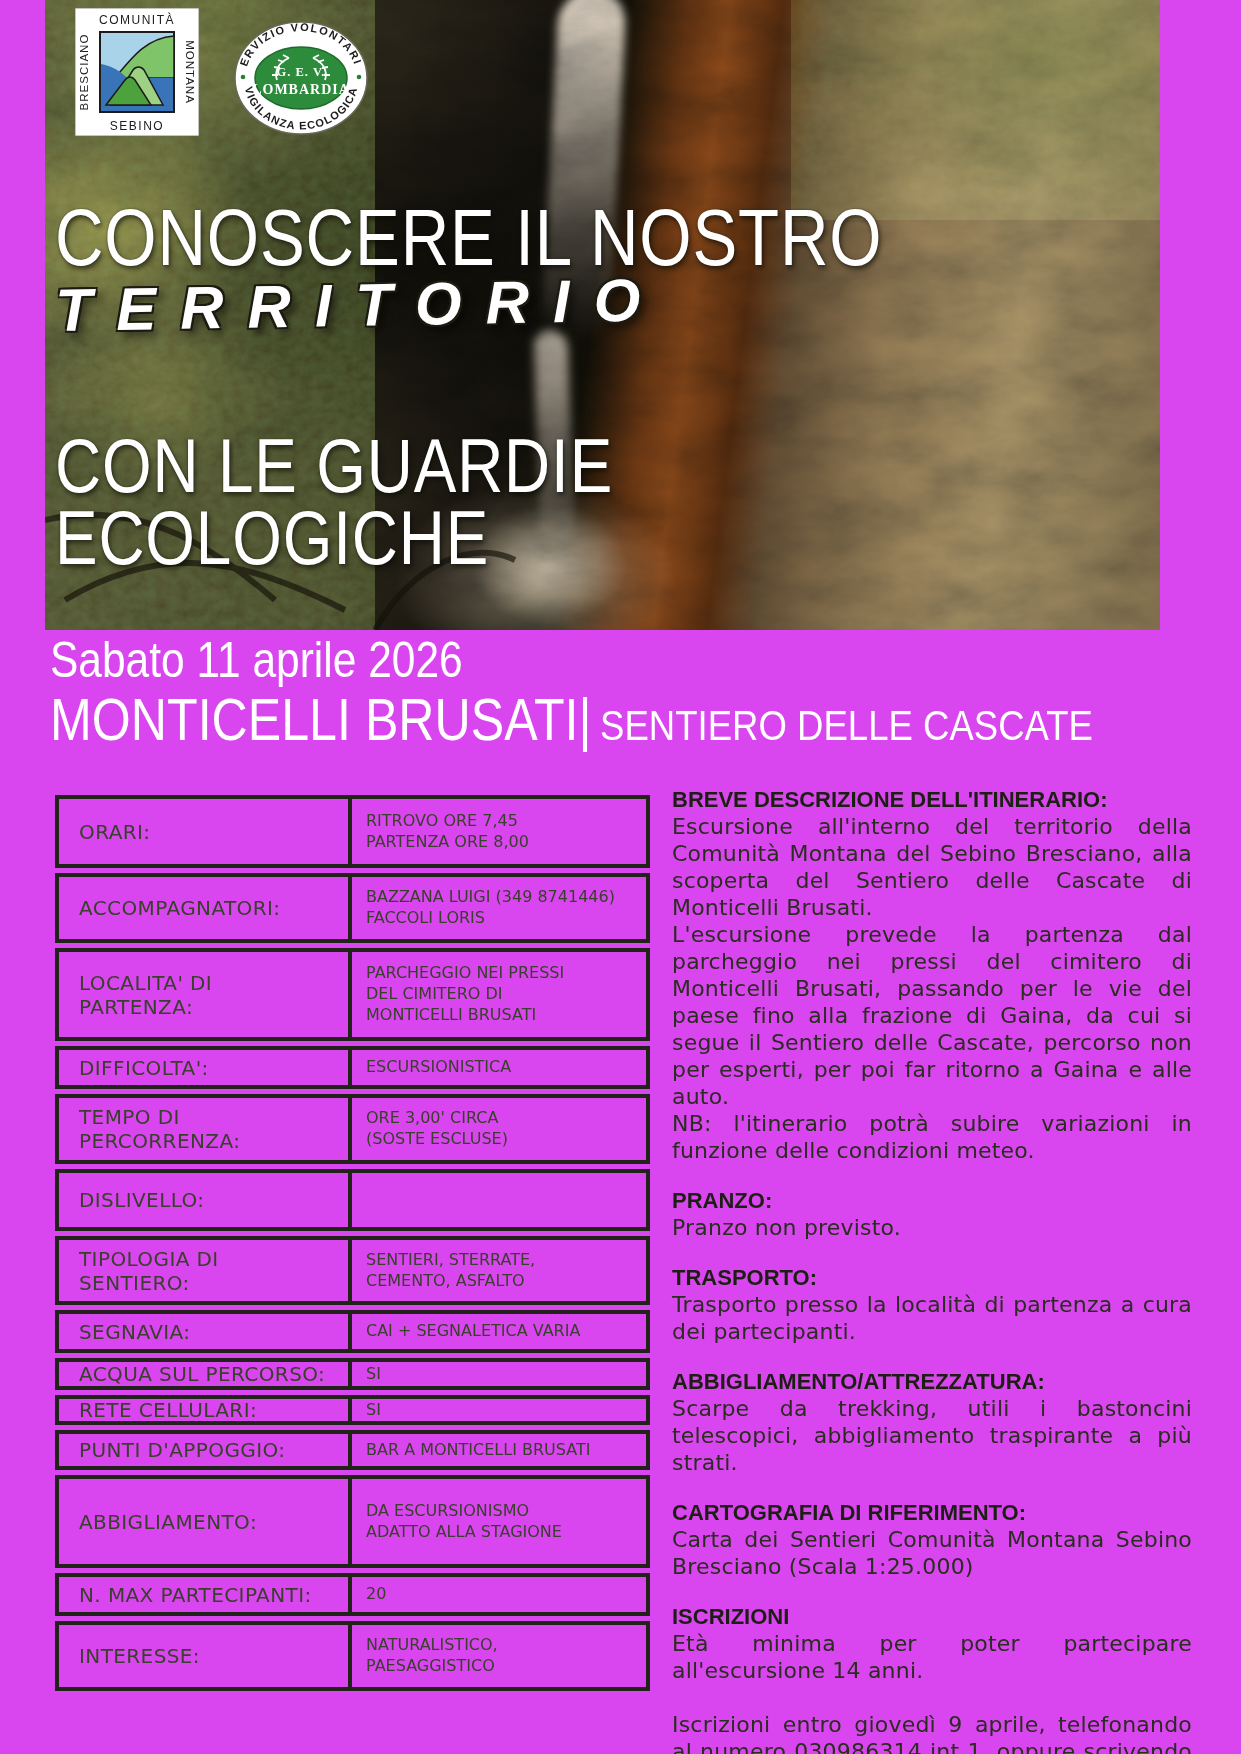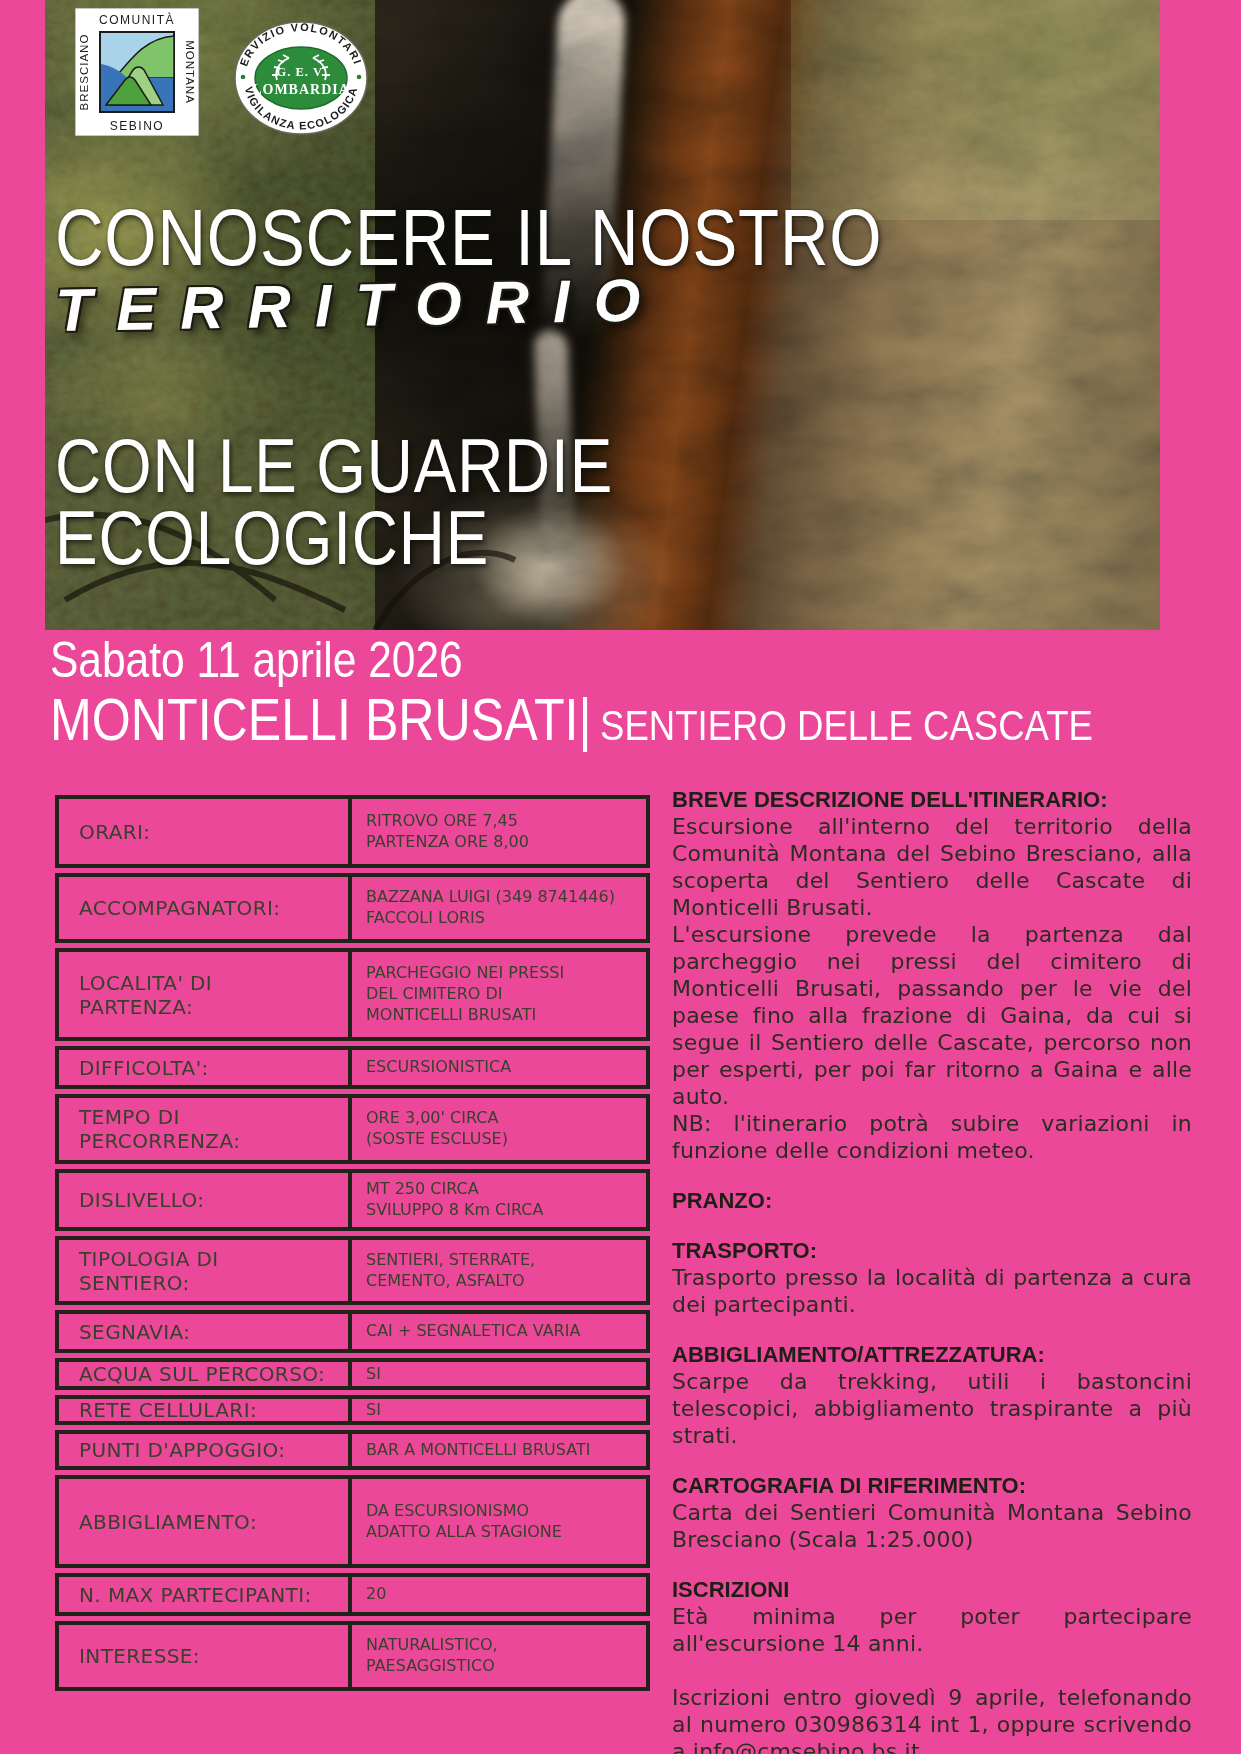--- a/index.html
+++ b/index.html
@@ -1,20 +1,20 @@
 <!DOCTYPE html>
 <html><head>
 <meta charset="utf-8">
 <style>
   html,body{margin:0;padding:0;}
   body{background:#777;}
   .page{
     position:relative;
     width:1241px;height:1754px;
-    background:#ec4899;
+    background:#d946ef;
     overflow:hidden;
     font-family:"DejaVu Sans","Liberation Sans",sans-serif;
     margin:0 auto;
   }
   
   .photo{
     position:absolute;left:45px;top:0;width:1115px;height:630px;
     overflow:hidden;
     background:
       radial-gradient(ellipse 230px 170px at 5% 36%, rgba(200,204,98,.55), transparent 70%),
@@ -217,22 +217,20 @@
       <div class="tlabel">DIFFICOLTA':</div>
       <div class="tvalue">ESCURSIONISTICA</div>
     </div>
     <div class="trow" style="height:70px">
       <div class="tlabel">TEMPO DI PERCORRENZA:</div>
       <div class="tvalue">ORE 3,00' CIRCA
 (SOSTE ESCLUSE)</div>
     </div>
     <div class="trow" style="height:62px">
       <div class="tlabel">DISLIVELLO:</div>
-      <div class="tvalue">MT 250 CIRCA
-SVILUPPO 8 Km CIRCA</div>
     </div>
     <div class="trow" style="height:69px">
       <div class="tlabel">TIPOLOGIA DI SENTIERO:</div>
       <div class="tvalue">SENTIERI, STERRATE,
 CEMENTO, ASFALTO</div>
     </div>
     <div class="trow" style="height:43px">
       <div class="tlabel">SEGNAVIA:</div>
       <div class="tvalue">CAI + SEGNALETICA VARIA</div>
     </div>
@@ -266,20 +264,21 @@
 
   <div class="desc">
     <div class="sec">
       <div class="sec-h">BREVE DESCRIZIONE DELL'ITINERARIO:</div>
       <div class="sec-b">Escursione all'interno del territorio della Comunità Montana del Sebino Bresciano, alla scoperta del Sentiero delle Cascate di Monticelli Brusati.
 L'escursione prevede la partenza dal parcheggio nei pressi del cimitero di Monticelli Brusati, passando per le vie del paese fino alla frazione di Gaina, da cui si segue il Sentiero delle Cascate, percorso non per esperti, per poi far ritorno a Gaina e alle auto.
 NB: l'itinerario potrà subire variazioni in funzione delle condizioni meteo.</div>
     </div>
     <div class="sec">
       <div class="sec-h">PRANZO:</div>
+      <div class="sec-b">Pranzo non previsto.</div>
     </div>
     <div class="sec">
       <div class="sec-h">TRASPORTO:</div>
       <div class="sec-b">Trasporto presso la località di partenza a cura dei partecipanti.</div>
     </div>
     <div class="sec">
       <div class="sec-h">ABBIGLIAMENTO/ATTREZZATURA:</div>
       <div class="sec-b">Scarpe da trekking, utili i bastoncini telescopici, abbigliamento traspirante a più strati.</div>
     </div>
     <div class="sec">

